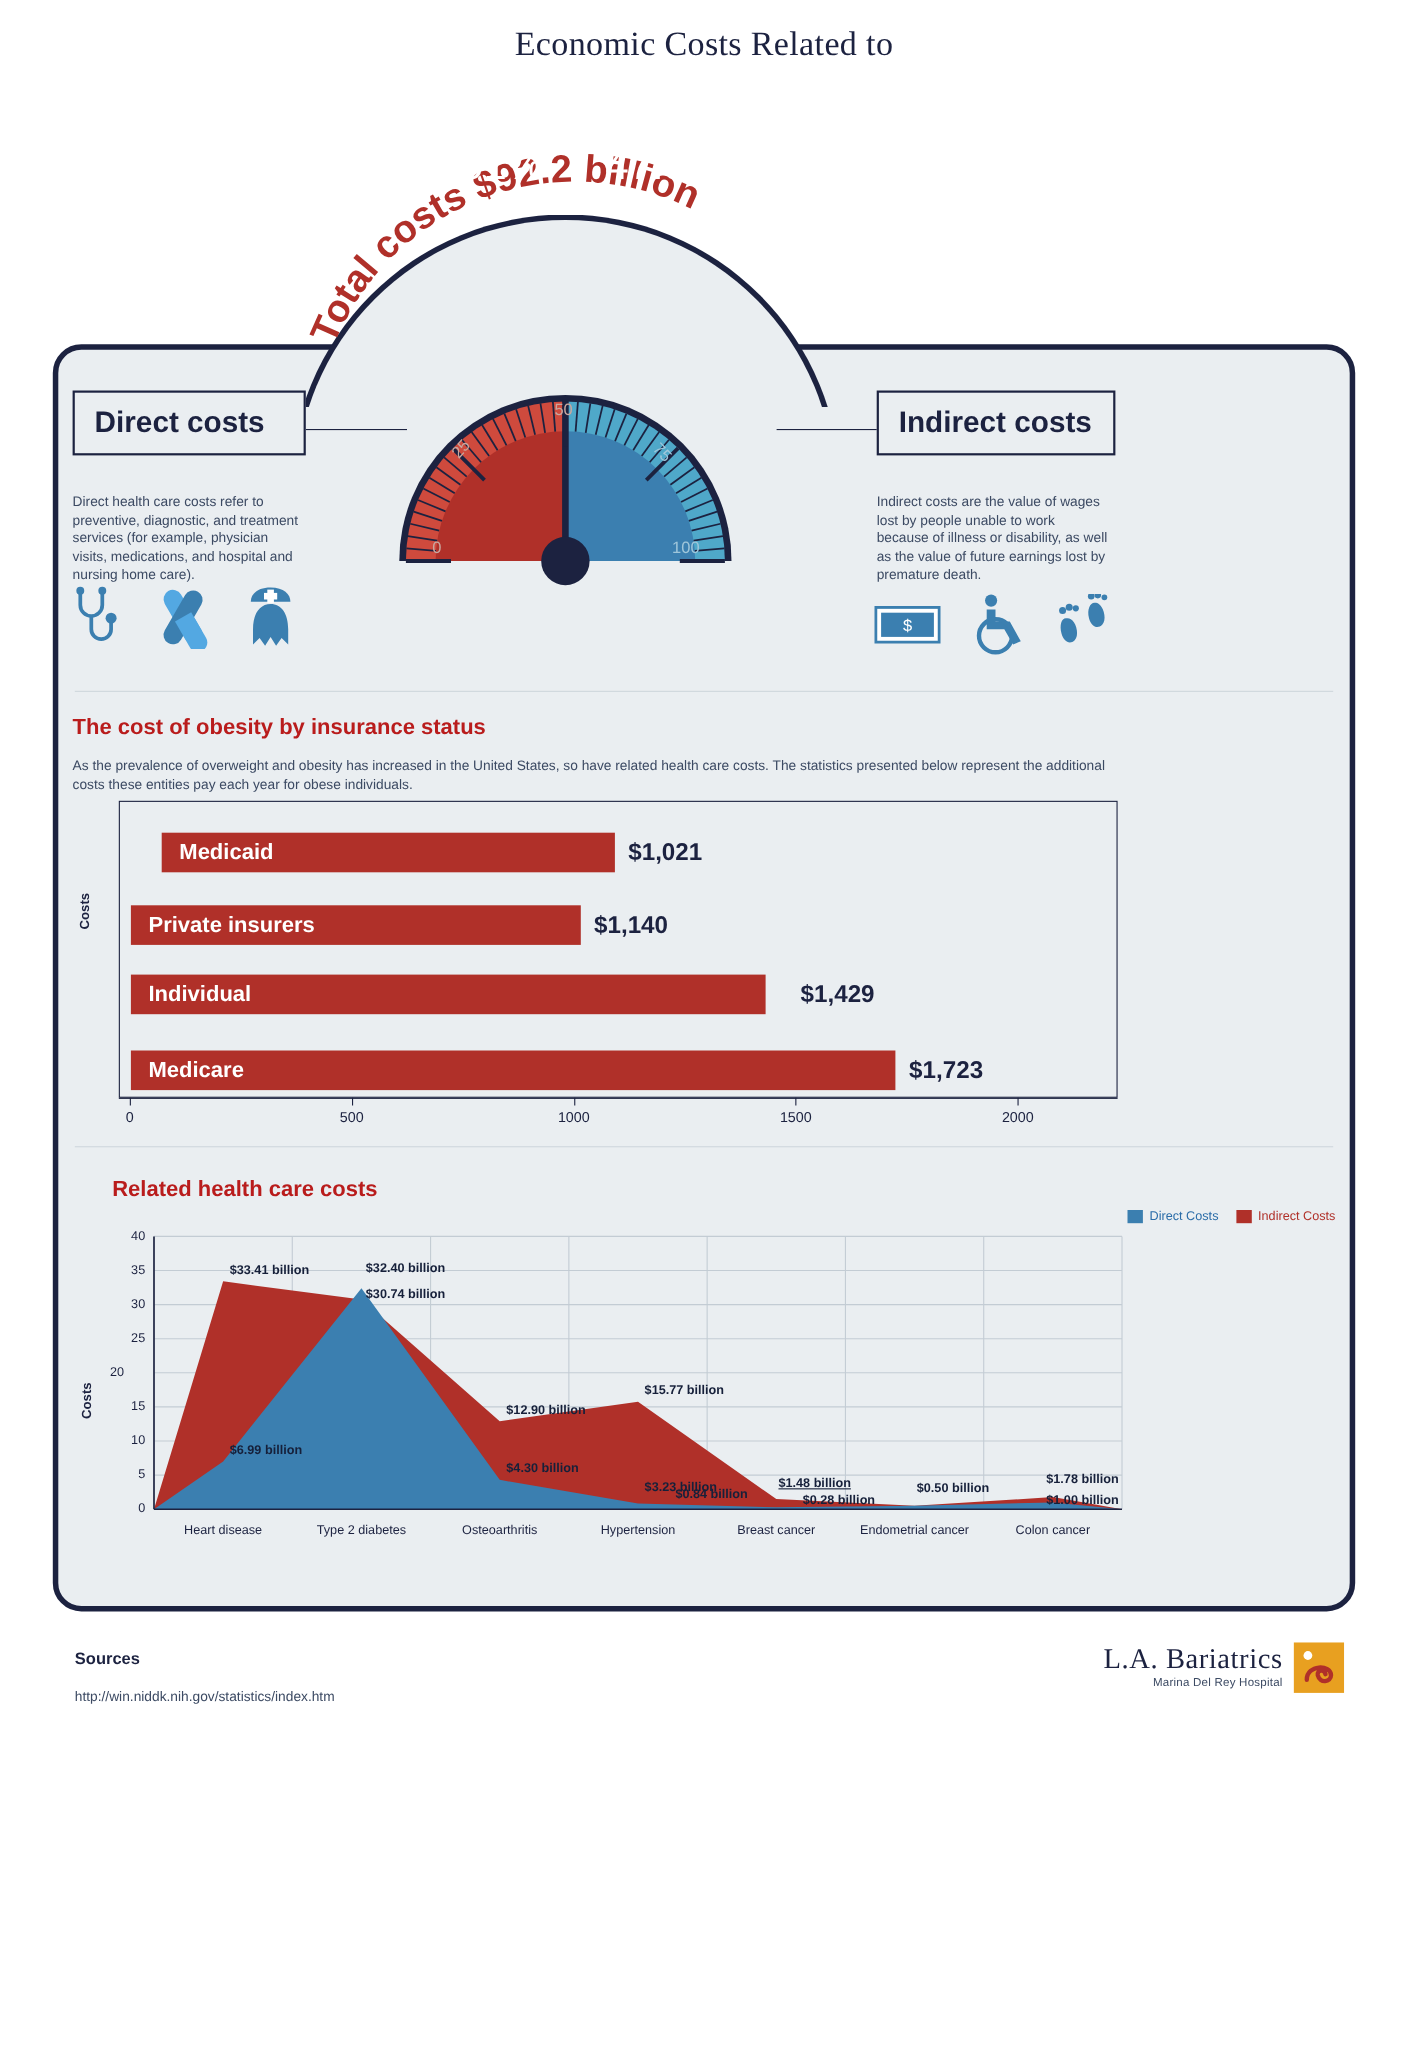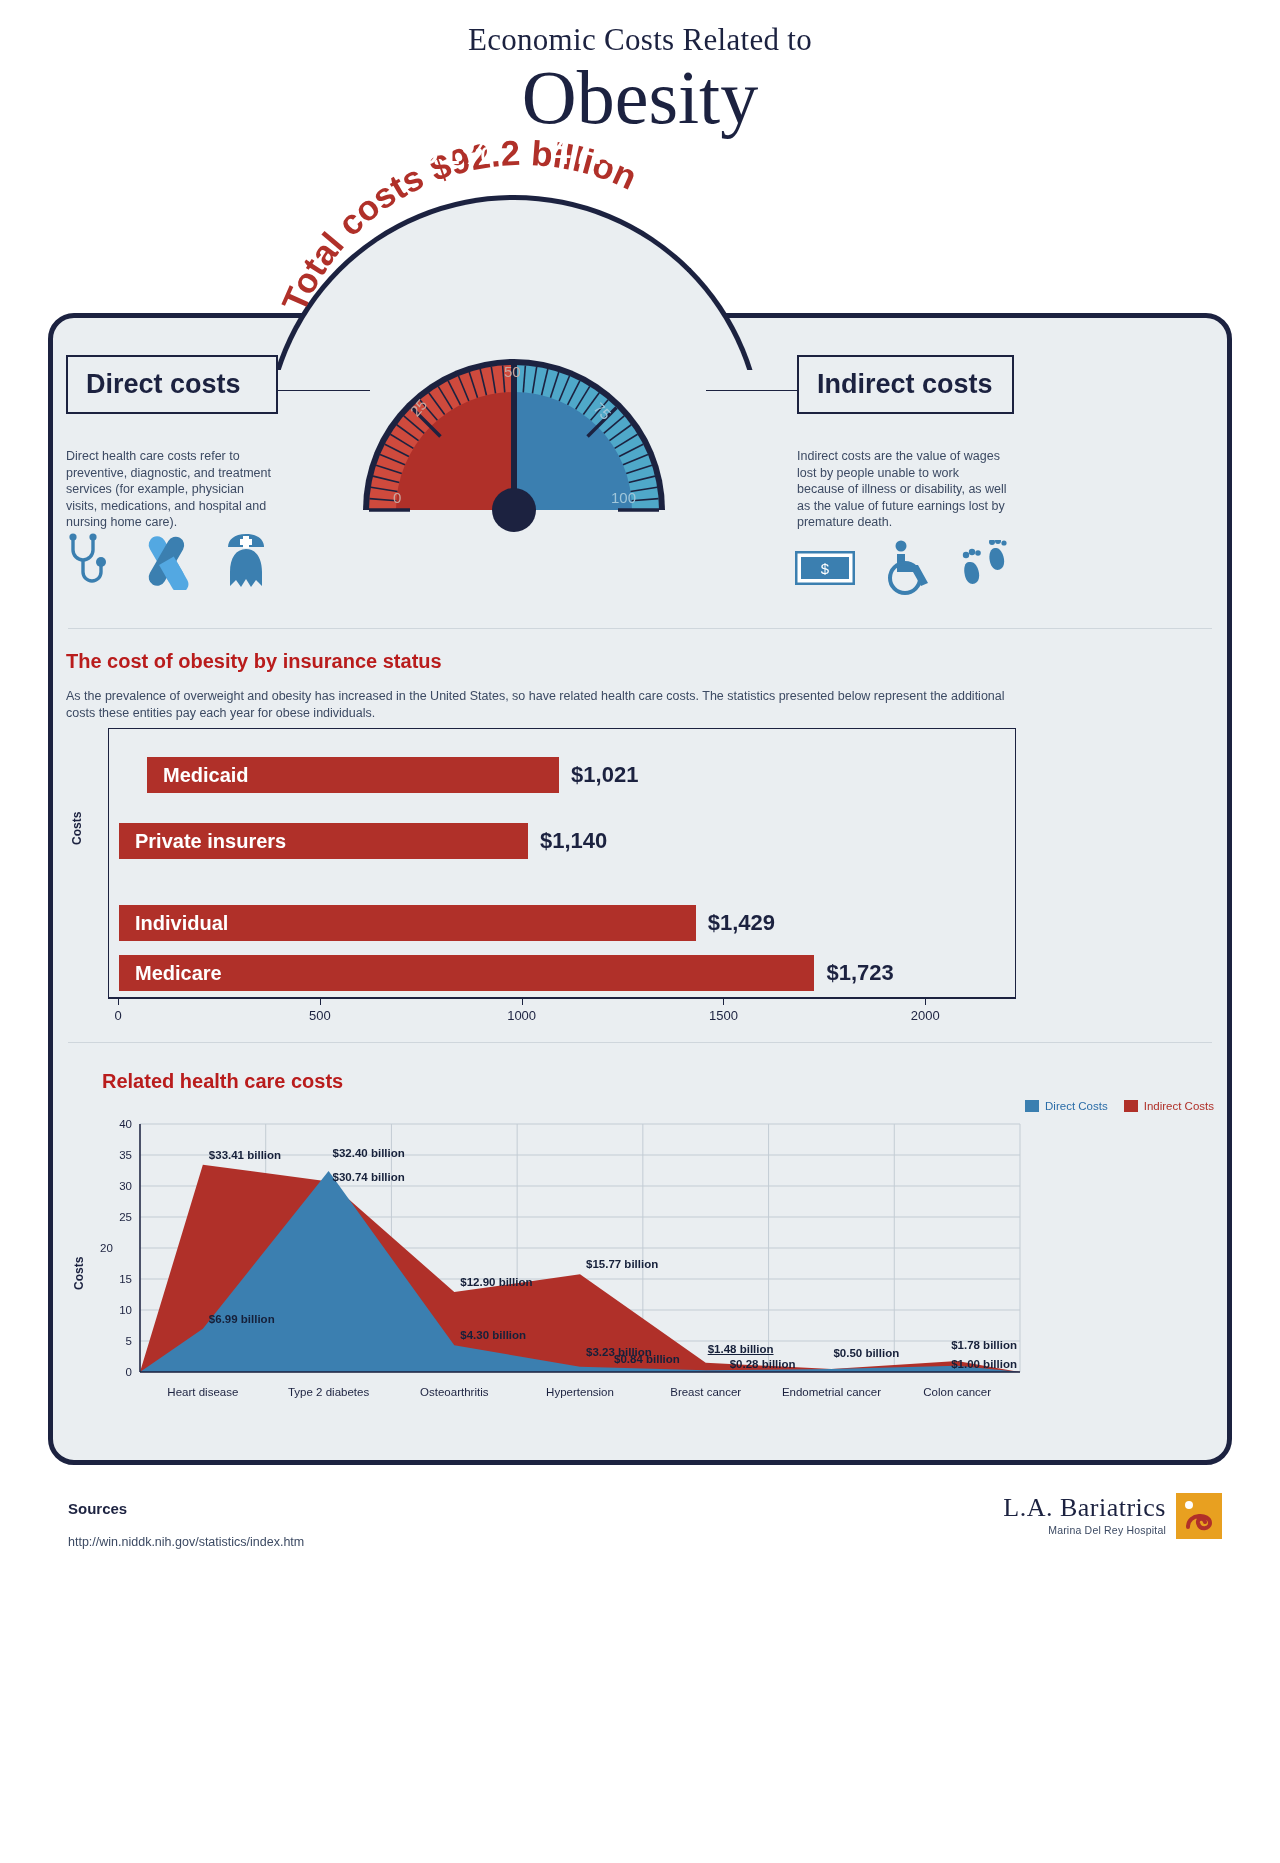--- a/index.html
+++ b/index.html
@@ -308,21 +308,20 @@
     font-size: 26px; color: #1c2240; letter-spacing: .5px;
   }
   .brand-sub { font-size: 10.5px; color: #3c4a63; letter-spacing: .2px; margin-top: 1px; }
   .brand-block { position: absolute; right: 58px; top: 1493px; display: flex; align-items: flex-start; gap: 10px; }
 </style>
 </head>
 <body>
 
 <div class="title-wrap">
   <div class="title-small">Economic Costs Related to</div>
-  <div class="title-big">Obesity</div>
 </div>
 
 <div class="panel"></div>
 
 <div class="arch">
   <div class="arch-shape"></div>
 </div>
 <div class="arch-text">
   <svg viewBox="0 0 480 130">
     <defs>
@@ -485,21 +484,21 @@
 <div class="hbar-wrap">
   <div id="hbar-rows">
       <div class="hbar-row" style="top: 28px;">
         <div class="hbar-bar" style="width: 412.113px; background: rgb(176, 48, 41); margin-left: 28px;">Medicaid</div>
         <div class="hbar-val">$1,021</div>
       </div>
       <div class="hbar-row" style="top: 94px;">
         <div class="hbar-bar" style="width: 409px; background: rgb(176, 48, 41);">Private insurers</div>
         <div class="hbar-val">$1,140</div>
       </div>
-      <div class="hbar-row" style="top: 176px;">
+      <div class="hbar-row" style="top: 157px; gap: 20px;">
         <div class="hbar-bar" style="width: 576.796px; background: rgb(176, 48, 41);">Individual</div>
         <div class="hbar-val">$1,429</div>
       </div>
       <div class="hbar-row" style="top: 226px;">
         <div class="hbar-bar" style="width: 695.465px; background: rgb(176, 48, 41);">Medicare</div>
         <div class="hbar-val">$1,723</div>
       </div>
     </div>
 </div>
 <div class="hbar-ylabel">Costs</div>

